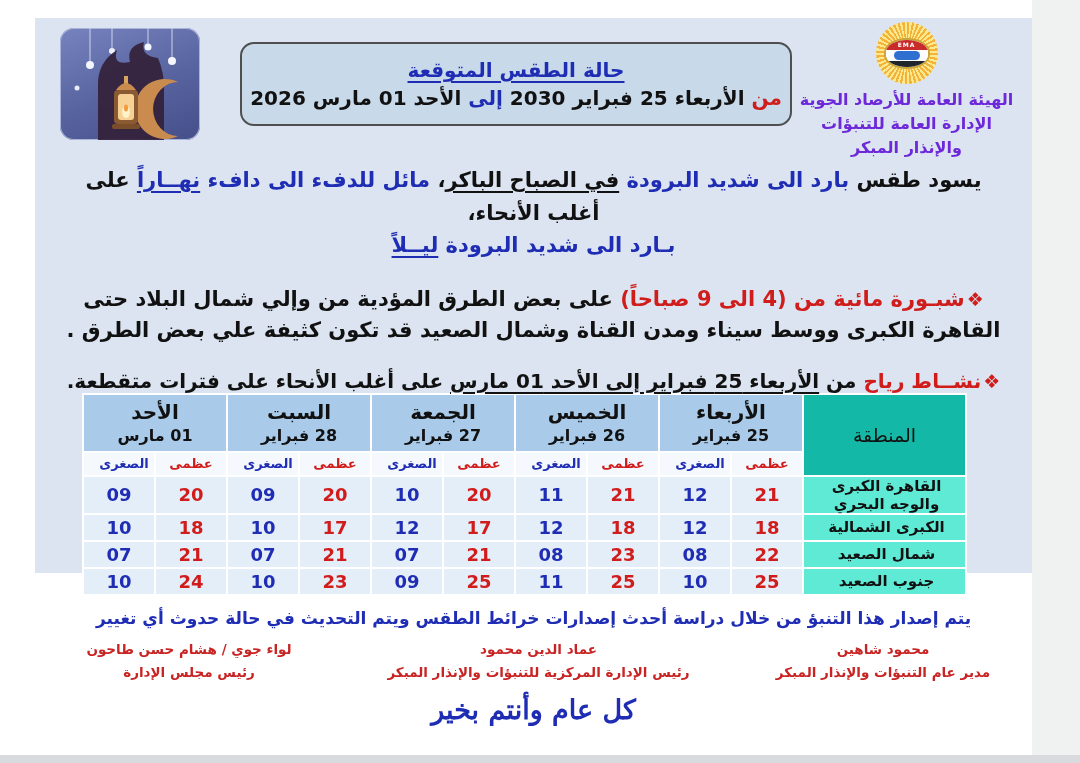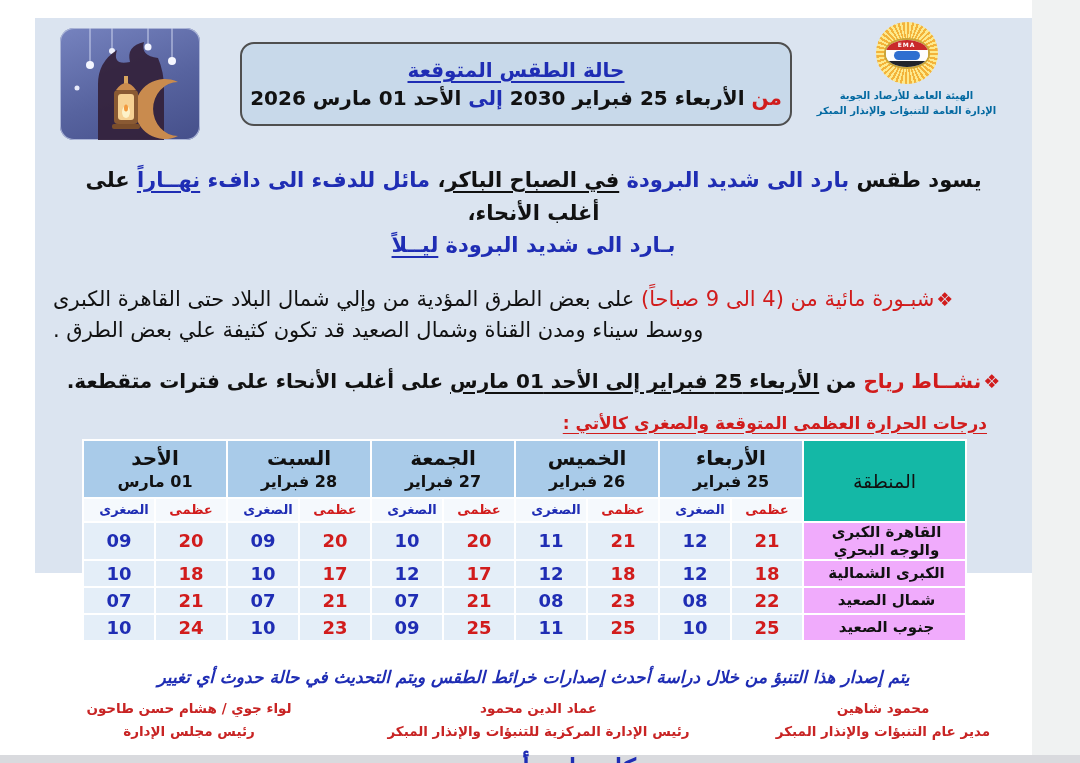--- a/index.html
+++ b/index.html
@@ -24,25 +24,25 @@
     background:repeating-conic-gradient(#f3b33a 0deg 4.5deg, #fde98d 4.5deg 9deg);
     display:flex; align-items:center; justify-content:center; }
   .flag { width:46px; height:31px; border-radius:50%/46%; overflow:hidden;
     border:2px solid #caa53a; background:#fff; position:relative; }
   .flag .band-r { height:10px; background:#c92a2a; color:#fff; font-size:6px; font-weight:bold;
     display:flex; align-items:center; justify-content:center; letter-spacing:1px; }
   .flag .band-w { height:11px; background:#fdfdfd; position:relative; }
   .flag .band-b { height:10px; background:#20242b; }
   .cloud { position:absolute; left:50%; top:1px; transform:translateX(-50%); width:26px; height:9px;
     background:#2f6fd0; border-radius:6px; }
-  .brand-text { margin-top:4px; font-weight:bold; font-size:10px; color:#0369a1; line-height:1.5; }
+  .brand-text { margin-top:4px; font-weight:bold; font-size:16px; color:#6d28d9; line-height:1.5; }
 
   
   .p1 { margin:16px 40px 0; text-align:center; font-weight:bold; font-size:21px; line-height:1.55; color:#111; }
-  .p2 { margin:22px 18px 0; text-align:left; font-weight:normal; font-size:21px; line-height:1.5; color:#111; }
+  .p2 { margin:22px 18px 0; text-align:center; font-weight:bold; font-size:21px; line-height:1.5; color:#111; }
   .p3 { margin:22px 18px 0; text-align:center; font-weight:bold; font-size:20px; color:#111; }
   .seg.c-blue { color:#1f2db4; }
   .seg.c-red  { color:#d11c1c; }
   .seg.c-black{ color:#111; }
   .seg.u { text-decoration:underline; text-underline-offset:4px; }
   .bullet { color:#d11c1c; font-size:19px; margin-left:2px; }
 
   
   .tbl-title { margin:20px 45px 6px 0; text-align:right; color:#d11c1c; font-weight:bold; font-size:17px;
     text-decoration:underline; text-underline-offset:4px; }
@@ -50,26 +50,26 @@
     border:2px solid #76879b; }
   table.temps col.col-region { width:163px; }
   table.temps col.col-num { width:72px; }
   table.temps th, table.temps td { border:2px solid #ffffff; text-align:center; vertical-align:middle; }
   th.day-cell { background:#a9cbe9; height:58px; color:#111; font-size:17px; font-weight:bold;
     border-bottom:3px solid #53667a; }
   th.region-h { background:#14b8a6; color:#111; font-size:19px; font-weight:normal; }
   .day-name { font-size:20px; } .day-date { font-size:16px; margin-top:2px; }
   th.sub { height:24px; background:#f5f9fd; font-size:13px; font-weight:bold; }
   th.sub.max { color:#d11c1c; } th.sub.min { color:#1f2db4;padding-left:10px; }
-  td.region { background:#f0abfc; font-weight:bold; font-size:15px; color:#111; height:27px; padding-left:4px; }
+  td.region { background:#5eead4; font-weight:bold; font-size:15px; color:#111; height:27px; padding-left:4px; }
   td.tmax, td.tmin { background:#e4eef8; font-weight:bold; font-size:18px; height:27px; }
   td.tmax { color:#d11c1c; } td.tmin { color:#1f2db4; }
 
   
-  .note { margin-top:25px; text-align:center; color:#1f2db4; font-weight:bold; font-size:17px;font-style:italic; }
+  .note { margin-top:12px; text-align:center; color:#1f2db4; font-weight:bold; font-size:17px; }
   .sigs { margin:10px 24px 0; display:flex; justify-content:space-between; align-items:flex-start; }
   .sig { text-align:center; color:#c82424; font-weight:bold; font-size:13.5px; line-height:1.7; }
   .sig.s0 { width:250px; } .sig.s1 { width:340px; } .sig.s2 { width:260px; }
   .greeting { margin-top:10px; text-align:center; color:#1f2db4; font-weight:bold; font-size:27px;
     font-family:"DejaVu Serif", serif; }
 </style>
 </head>
 <body>
 
 <div class="right-strip"></div>
@@ -125,21 +125,20 @@
       </div>
     </div>
   </div>
 
   <div class="p1"><span class="seg c-black">يسود طقس </span><span class="seg c-blue">بارد الى شديد البرودة </span><span class="seg c-black u">في الصباح الباكر</span><span class="seg c-black">، </span><span class="seg c-blue">مائل للدفء الى دافء </span><span class="seg c-blue u">نهــاراً</span><span class="seg c-black"> على أغلب الأنحاء،</span><br><span class="seg c-blue">بـارد الى شديد البرودة </span><span class="seg c-blue u">ليــلاً</span></div>
 
   <div class="p2"><span class="bullet">❖</span><span><span class="seg c-red">شبـورة مائية من (4 الى 9 صباحاً)</span><span class="seg c-black"> على بعض الطرق المؤدية من وإلي شمال البلاد حتى القاهرة الكبرى ووسط سيناء ومدن القناة وشمال الصعيد قد تكون كثيفة علي بعض الطرق .</span></span></div>
 
   <div class="p3"><span class="bullet">❖</span><span><span class="seg c-red">نشــاط رياح </span><span class="seg c-black">من </span><span class="seg c-black u">الأربعاء 25 فبراير إلى الأحد 01 مارس</span><span class="seg c-black"> على أغلب الأنحاء على فترات متقطعة.</span></span></div>
 
-  <div class="tbl-title">درجات الحرارة العظمى المتوقعة والصغرى كالأتي :</div>
 
   <table class="temps">
     <colgroup>
       <col class="col-region">
       <col class="col-num">
         <col class="col-num">
         <col class="col-num">
         <col class="col-num">
         <col class="col-num">
       <col class="col-num">

